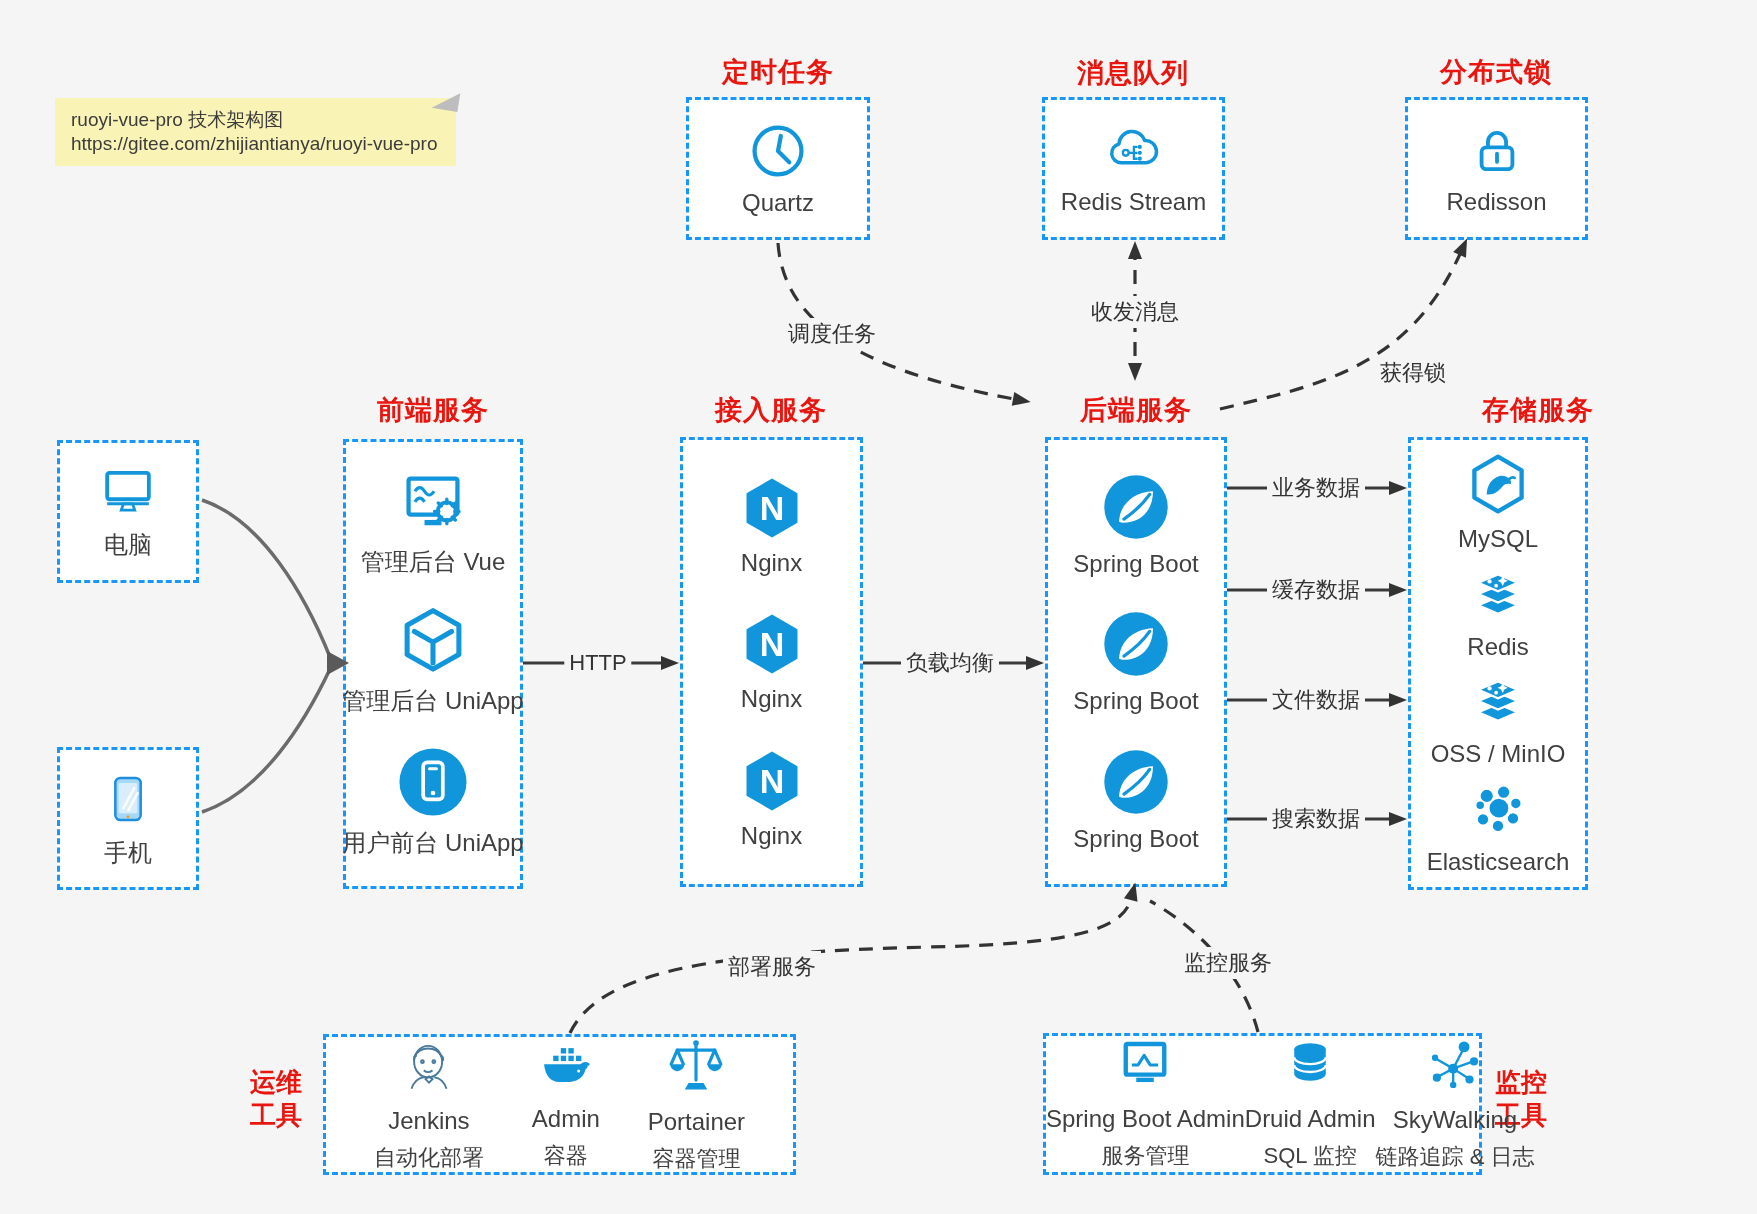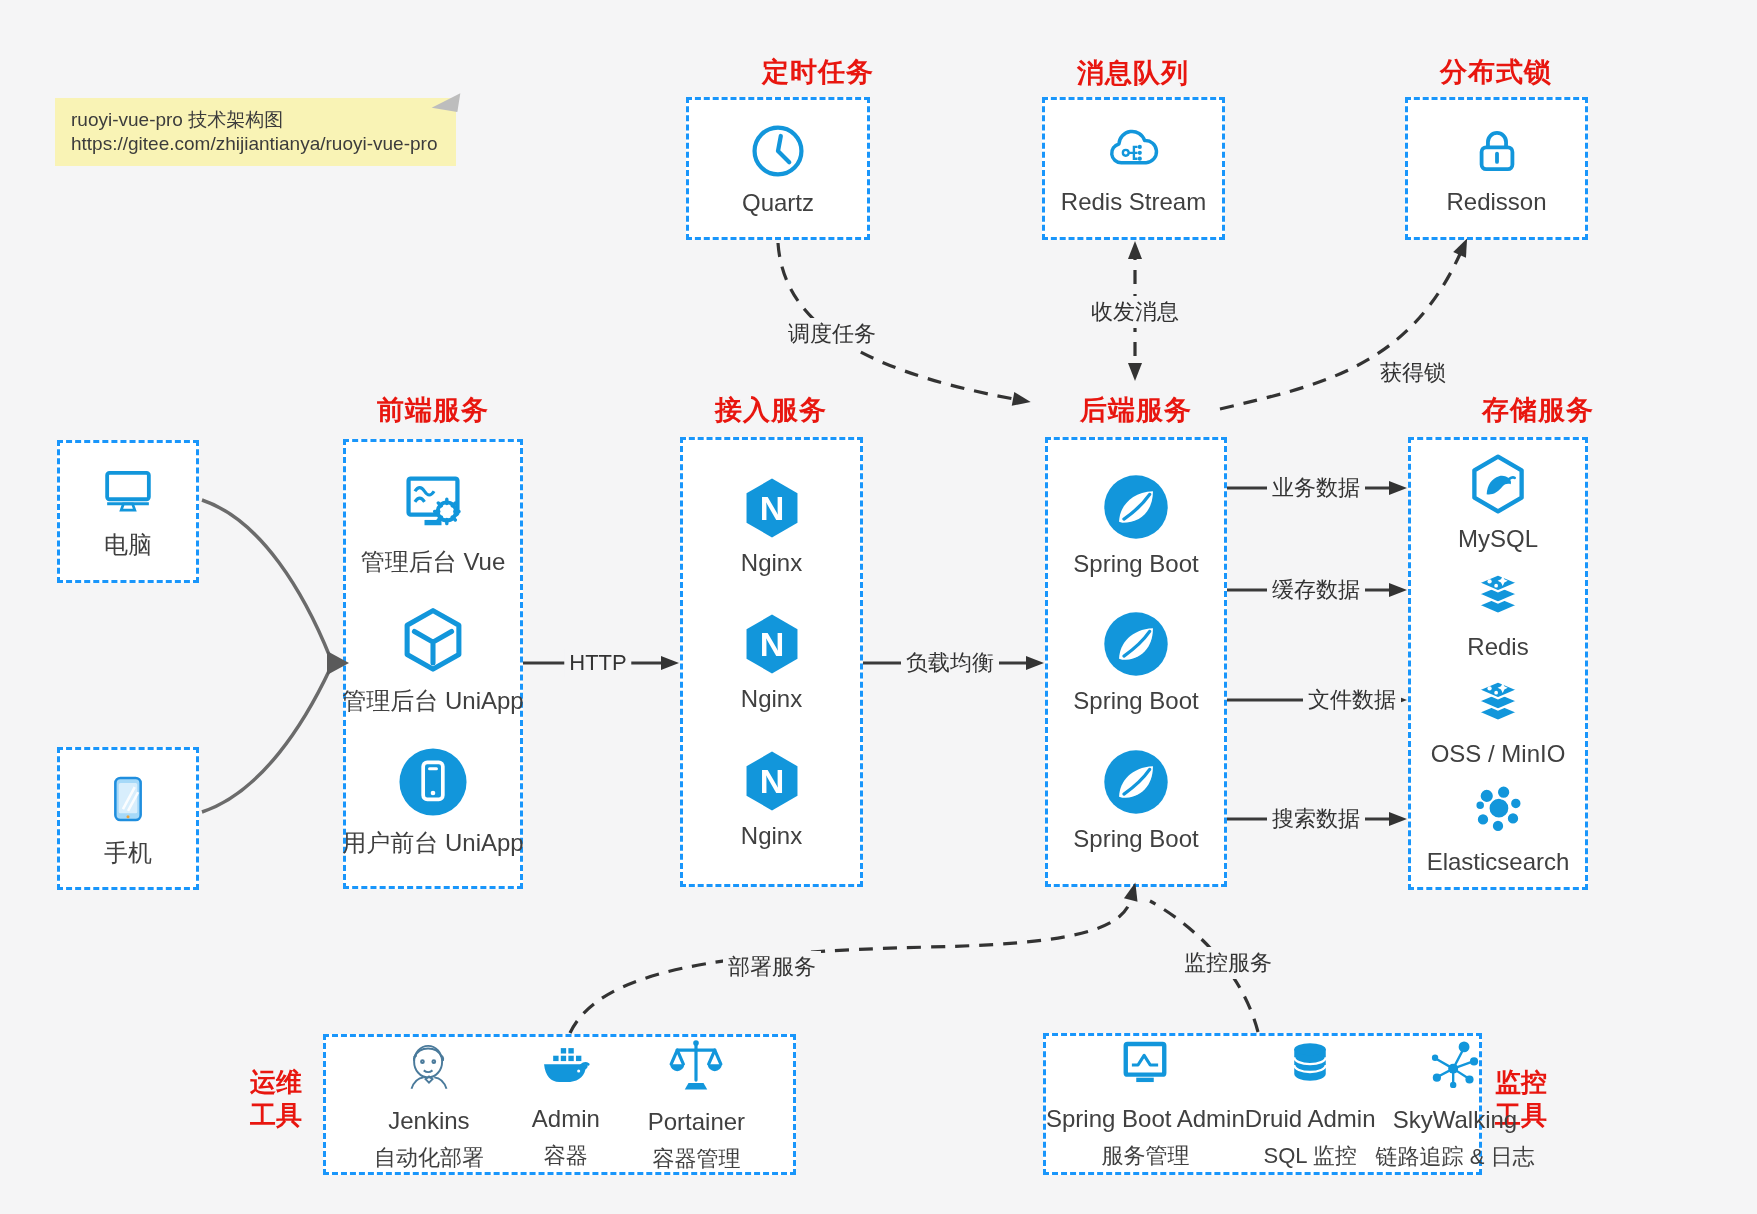--- a/index.html
+++ b/index.html
@@ -35,21 +35,21 @@
 <body>
 
 <div class="canvas">
 
   <div class="note">
     <div class="note-fold"></div>
     <div class="note-line">ruoyi-vue-pro 技术架构图</div>
     <div class="note-line">https://gitee.com/zhijiantianya/ruoyi-vue-pro</div>
   </div>
 
-  <div class="gtitle" style="left:778px;top:54px;margin-left:40px;">定时任务</div>
+  <div class="gtitle" style="left:778px;top:54px;">定时任务</div>
   <div class="gtitle" style="left:1133px;top:55px;">消息队列</div>
   <div class="gtitle" style="left:1496px;top:54px;">分布式锁</div>
   <div class="gtitle" style="left:433px;top:392px;">前端服务</div>
   <div class="gtitle" style="left:771px;top:392px;">接入服务</div>
   <div class="gtitle" style="left:1136px;top:392px;">后端服务</div>
   <div class="gtitle" style="left:1498px;top:392px;margin-left:40px;">存储服务</div>
   <div class="side-title" style="left:222px;top:1066px;text-align:right;"><span>运维</span><br><span>工具</span></div>
   <div class="side-title" style="left:1481px;top:1066px;"><span>监控</span><br><span>工具</span></div>
 
   <div class="gbox" style="left:686px;top:97px;width:184px;height:143px;">
@@ -410,21 +410,21 @@
     <path class="wire-dash" d="M1135 318 V364" marker-end="url(#ah)"></path>
     <path class="wire-dash" d="M1220 409 C1320 385 1408 368 1460 254" marker-end="url(#ah)"></path>
     <path class="wire-dash" d="M570 1033 C600 970 720 952 930 947 C1060 944 1122 933 1131 899" marker-end="url(#ah)"></path>
     <path class="wire-dash" d="M1258 1032 C1246 985 1210 935 1150 901"></path>
   </svg>
 
   <div class="elabel" style="left:598px;top:663px;">HTTP</div>
   <div class="elabel" style="left:950px;top:663px;">负载均衡</div>
   <div class="elabel" style="left:1316px;top:488px;">业务数据</div>
   <div class="elabel" style="left:1316px;top:590px;">缓存数据</div>
-  <div class="elabel" style="left:1316px;top:700px;margin-left:36px;">文件数据</div>
+  <div class="elabel" style="left:1316px;top:700px;">文件数据</div>
   <div class="elabel" style="left:1316px;top:819px;">搜索数据</div>
   <div class="elabel" style="left:832px;top:334px;">调度任务</div>
   <div class="elabel" style="left:1135px;top:312px;">收发消息</div>
   <div class="elabel" style="left:1413px;top:373px;">获得锁</div>
   <div class="elabel" style="left:772px;top:967px;">部署服务</div>
   <div class="elabel" style="left:1228px;top:963px;">监控服务</div>
 
 </div>
 
 </body></html>

